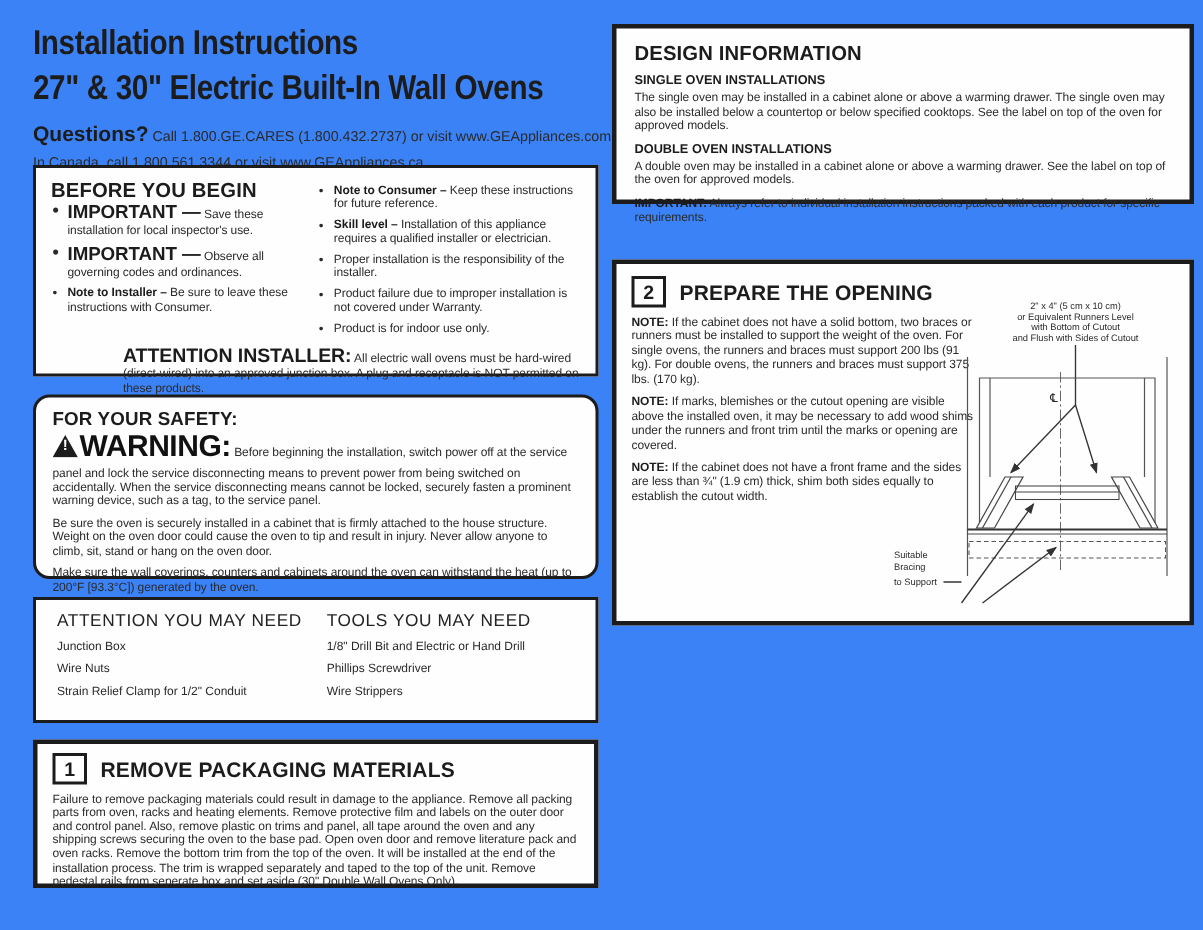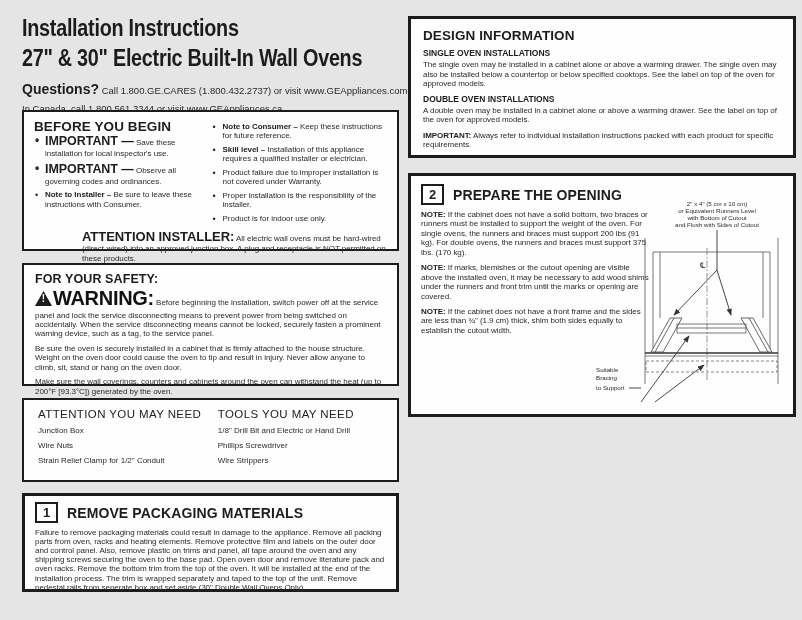--- a/index.html
+++ b/index.html
@@ -1,17 +1,17 @@
 <!DOCTYPE html>
 <html><head>
 <meta charset="utf-8">
 <style>
   html,body { margin:0; padding:0; background:#ffffff; }
   .page {
-    position:relative; width:802px; height:620px; background:#e5e5e5;
+    position:relative; width:802px; height:620px; background:#3b82f6;
     font-family:"Liberation Sans", "DejaVu Sans", sans-serif; color:#1c1c1c;
     overflow:hidden;
   }
   .abs { position:absolute; box-sizing:border-box; }
   .box { border:2px solid #1c1c1c; background:#fefefe; }
   .box.thick { border-width:3px; }
 
   
   .title-line { font-size:23px; font-weight:700; letter-spacing:-0.3px;
     transform:scaleX(0.86); transform-origin:left top; white-space:nowrap; line-height:1.3; }
@@ -75,33 +75,33 @@
         <ul class="blist body-txt">
           <li class="big"><span class="lead-big">IMPORTANT —</span> <span>Save these installation for local inspector's use.</span></li>
           <li class="big"><span class="lead-big">IMPORTANT —</span> <span>Observe all governing codes and ordinances.</span></li>
           <li><span class="lead-b">Note to Installer –</span> <span>Be sure to leave these instructions with Consumer.</span></li>
         </ul>
       </div>
       <div style="width:178px;">
         <ul class="blist body-txt" style="margin-top:3px;">
           <li><span class="lead-b">Note to Consumer –</span> <span>Keep these instructions for future reference.</span></li>
           <li><span class="lead-b">Skill level –</span> <span>Installation of this appliance requires a qualified installer or electrician.</span></li>
+          <li><span>Proper installation is the responsibility of the installer.</span></li>
           <li><span>Product failure due to improper installation is not covered under Warranty.</span></li>
-          <li><span>Proper installation is the responsibility of the installer.</span></li>
           <li><span>Product is for indoor use only.</span></li>
         </ul>
       </div>
     </div>
     <div class="body-txt" style="margin-top:2px;margin-left:48px;">
       <span class="lead-big" style="font-size:13px;">ATTENTION INSTALLER:</span>
       <span>All electric wall ovens must be hard-wired (direct-wired) into an approved junction box. A plug and receptacle is NOT permitted on these products.</span>
     </div>
   </div>
 
-  <div class="abs box" style="left:22px; top:263px; width:377px; height:123px; padding:7px 11px;">
+  <div class="abs box" style="left:22px; top:263px; width:377px; height:123px; padding:7px 11px;border-radius:11px;">
     <div class="h-box" style="font-size:12.5px;">FOR YOUR SAFETY:</div>
     <div class="body-txt" style="margin-top:1px;">
       <span class="tri"><span class="tri-ex">!</span></span><span class="warn-lead">WARNING:</span>
       <span>Before beginning the installation, switch power off at the service panel and lock the service disconnecting means to prevent power from being switched on accidentally. When the service disconnecting means cannot be locked, securely fasten a prominent warning device, such as a tag, to the service panel.</span>
     </div>
     <p class="body-txt" style="margin:5px 0 0 0;">Be sure the oven is securely installed in a cabinet that is firmly attached to the house structure. Weight on the oven door could cause the oven to tip and result in injury. Never allow anyone to climb, sit, stand or hang on the oven door.</p>
     <p class="body-txt" style="margin:5px 0 0 0;">Make sure the wall coverings, counters and cabinets around the oven can withstand the heat (up to 200°F [93.3°C]) generated by the oven.</p>
   </div>
 
   <div class="abs box" style="left:22px; top:398px; width:377px; height:84px; padding:8px 14px;">
@@ -122,21 +122,21 @@
   </div>
 
   <div class="abs box thick" style="left:22px; top:493px; width:377px; height:99px; padding:6px 10px;">
     <div class="step-head">
       <span class="stepnum">1</span>
       <span class="step-title">REMOVE PACKAGING MATERIALS</span>
     </div>
     <p class="body-txt" style="margin:0; line-height:1.14;">Failure to remove packaging materials could result in damage to the appliance. Remove all packing parts from oven, racks and heating elements. Remove protective film and labels on the outer door and control panel. Also, remove plastic on trims and panel, all tape around the oven and any shipping screws securing the oven to the base pad. Open oven door and remove literature pack and oven racks. Remove the bottom trim from the top of the oven. It will be installed at the end of the installation process. The trim is wrapped separately and taped to the top of the unit. Remove pedestal rails from seperate box and set aside (30" Double Wall Ovens Only).</p>
   </div>
 
-  <div class="abs box thick" style="left:408px; top:16px; width:388px; height:142px; padding:9px 12px;">
+  <div class="abs box thick" style="left:408px; top:16px; width:388px; height:120px; padding:9px 12px;">
     <div class="h-box">DESIGN INFORMATION</div>
     <div class="sub-b" style="margin-top:5px;">SINGLE OVEN INSTALLATIONS</div>
     <p class="body-txt" style="margin:2px 0 0 0;">The single oven may be installed in a cabinet alone or above a warming drawer. The single oven may also be installed below a countertop or below specified cooktops. See the label on top of the oven for approved models.</p>
     <div class="sub-b" style="margin-top:5px;">DOUBLE OVEN INSTALLATIONS</div>
     <p class="body-txt" style="margin:2px 0 0 0;">A double oven may be installed in a cabinet alone or above a warming drawer. See the label on top of the oven for approved models.</p>
     <p class="body-txt" style="margin:6px 0 0 0;">
       <span class="lead-b">IMPORTANT:</span>
       <span>Always refer to individual installation instructions packed with each product for specific requirements.</span>
     </p>
   </div>

